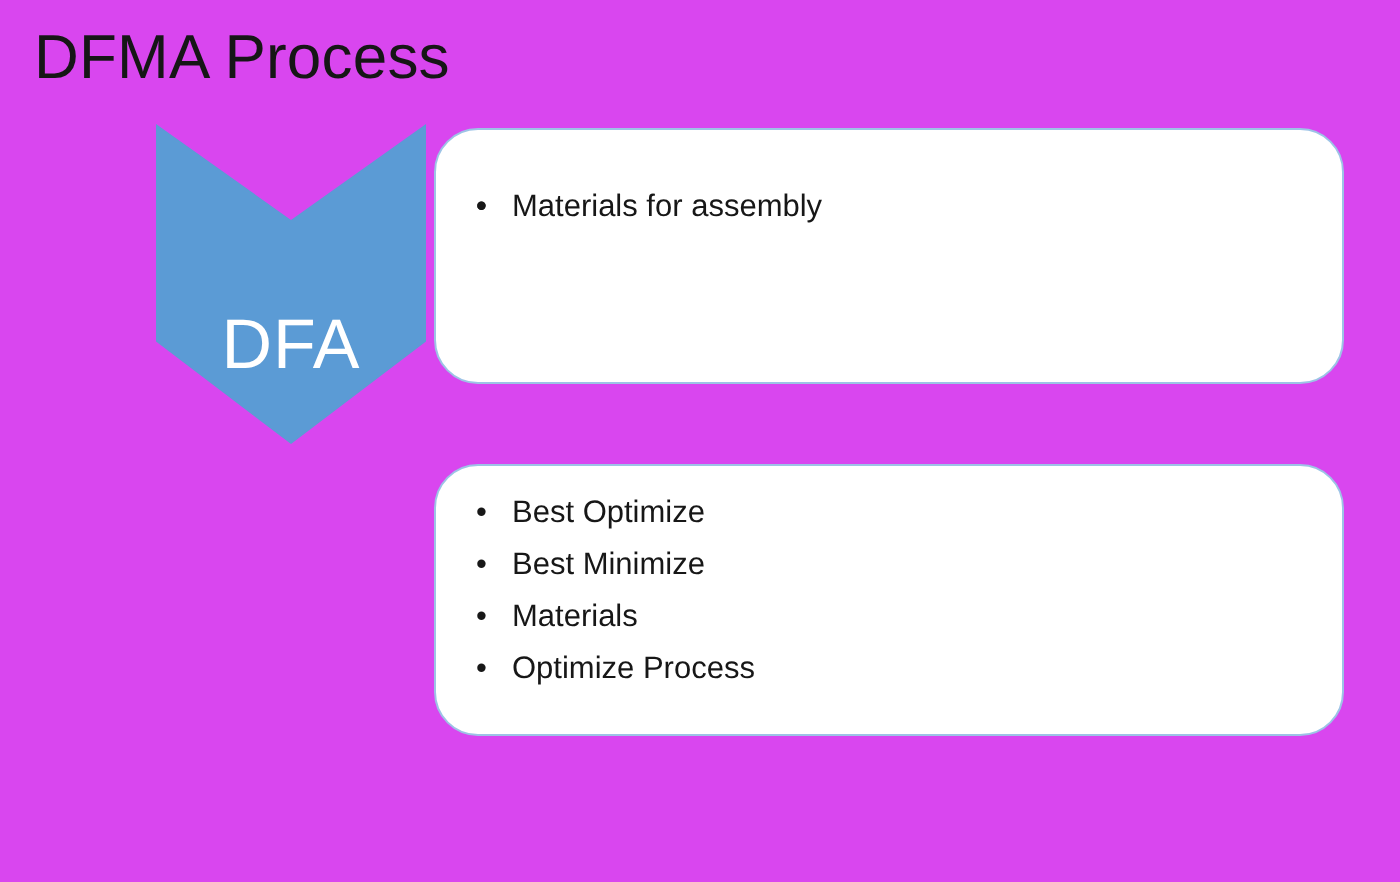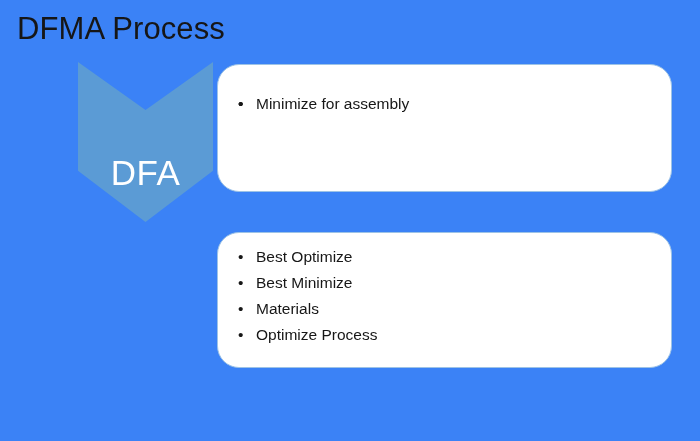--- a/index.html
+++ b/index.html
@@ -14,21 +14,21 @@
     overflow: hidden;
     position: relative;
   }
 
   #slide {
     position: absolute;
     left: 0;
     top: 0;
     width: 700px;
     height: 441px;
-    background: #3b82f6;
+    background: #d946ef;
     overflow: hidden;
   }
 
   
   #page-title {
     position: absolute;
     left: 17px;
     top: 10px;
     font-size: 31px;
     font-weight: 300;
@@ -137,21 +137,21 @@
       <div class="chev-label">DFA</div>
     </div>
 
     <div class="textbox" id="textbox-dfa">
       <ul class="bullet-list">
         <li class="bullet-item">
           <span class="bullet-dot">•</span>
         </li>
         <li class="bullet-item">
           <span class="bullet-dot">•</span>
-          <span>Minimize for assembly</span>
+          <span>Materials for assembly</span>
         </li>
       </ul>
     </div>
 
   </div>
 
   <div class="row" id="row-dfm">
 
 
     <div class="textbox" id="textbox-dfm">

